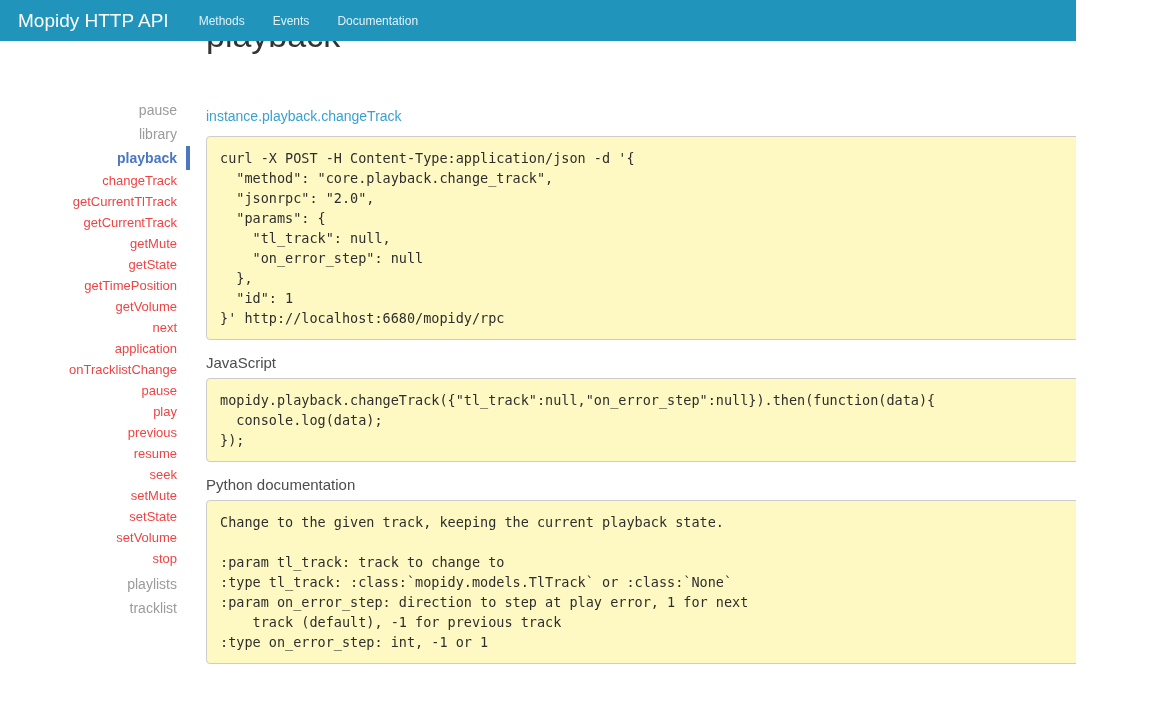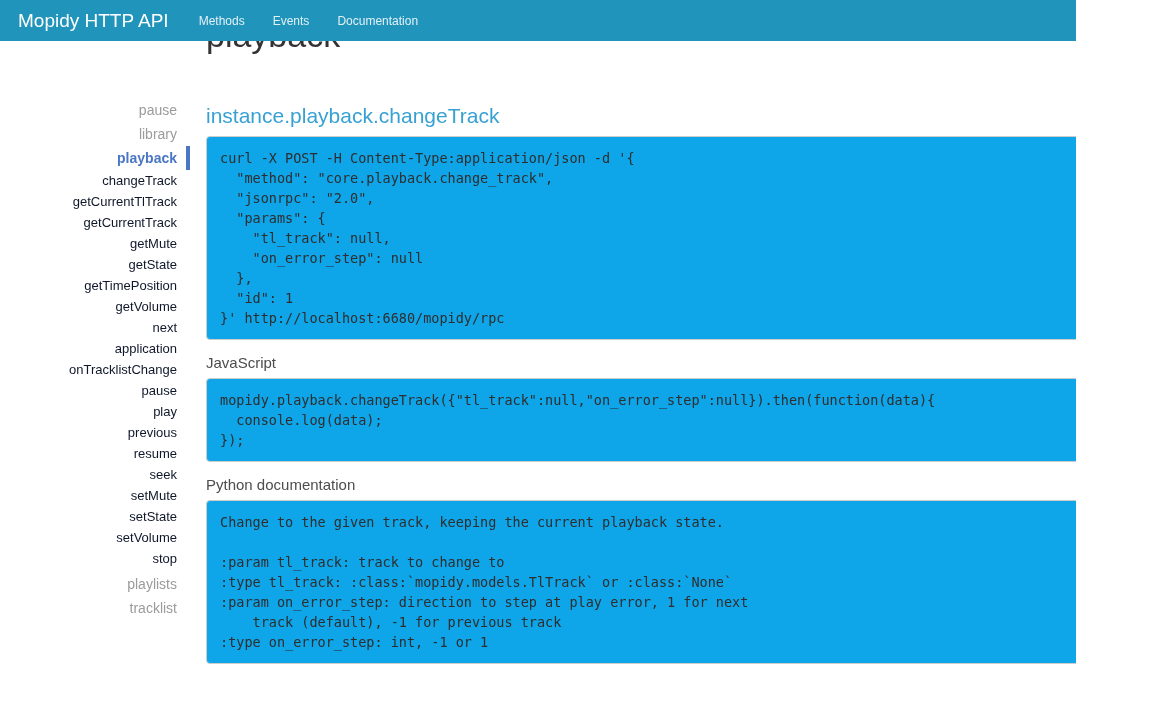--- a/index.html
+++ b/index.html
@@ -67,55 +67,55 @@
   .sidebar li.top-item > a {
     padding: 3px 13px 3px 0;
     font-size: 14px;
     line-height: 18px;
     color: #9b9b9b;
   }
   .sidebar li.sub-item > a {
     padding: 2px 13px 2px 0;
     font-size: 13px;
     line-height: 17px;
-    color: #0f172a;
+    color: #ef4444;
   }
   .sidebar li.top-item > a.active {
     color: var(--accent-blue, #4a76c4);
     font-weight: bold;
     border-right: 4px solid var(--accent-blue, #4a76c4);
     padding-right: 9px;
   }
   .sidebar li.after-group { margin-top: 3px; padding-left: 48px; }
 
   
   .main {
     position: absolute;
     left: 206px;
     top: 96px;
     width: 946px;
     z-index: 2;
   }
   .method-heading {
     margin: 6px 0 0 0;
-    font-size: 21px;
+    font-size: 14px;
     line-height: 28px;
     font-weight: 400;
     color: var(--heading-blue, #38a1d3);
   }
   .code-section .code-label {
     margin-top: 8px;
     font-size: 15px;
     line-height: 19px;
     color: #4d4d4d;
   }
   .code-section + .code-section .code-label { margin-top: 13px; }
   .code-section pre {
     margin: 6px 0 0 0;
-    background: #0ea5e9;
+    background: #fef9c3;
     border: 1px solid #ccc;
     border-radius: 4px;
     padding: 11px 13px;
     font-family: "DejaVu Sans Mono", monospace;
     font-size: 13.5px;
     line-height: 20px;
     color: #2e2e2e;
     white-space: pre;
     overflow: hidden;
   }

